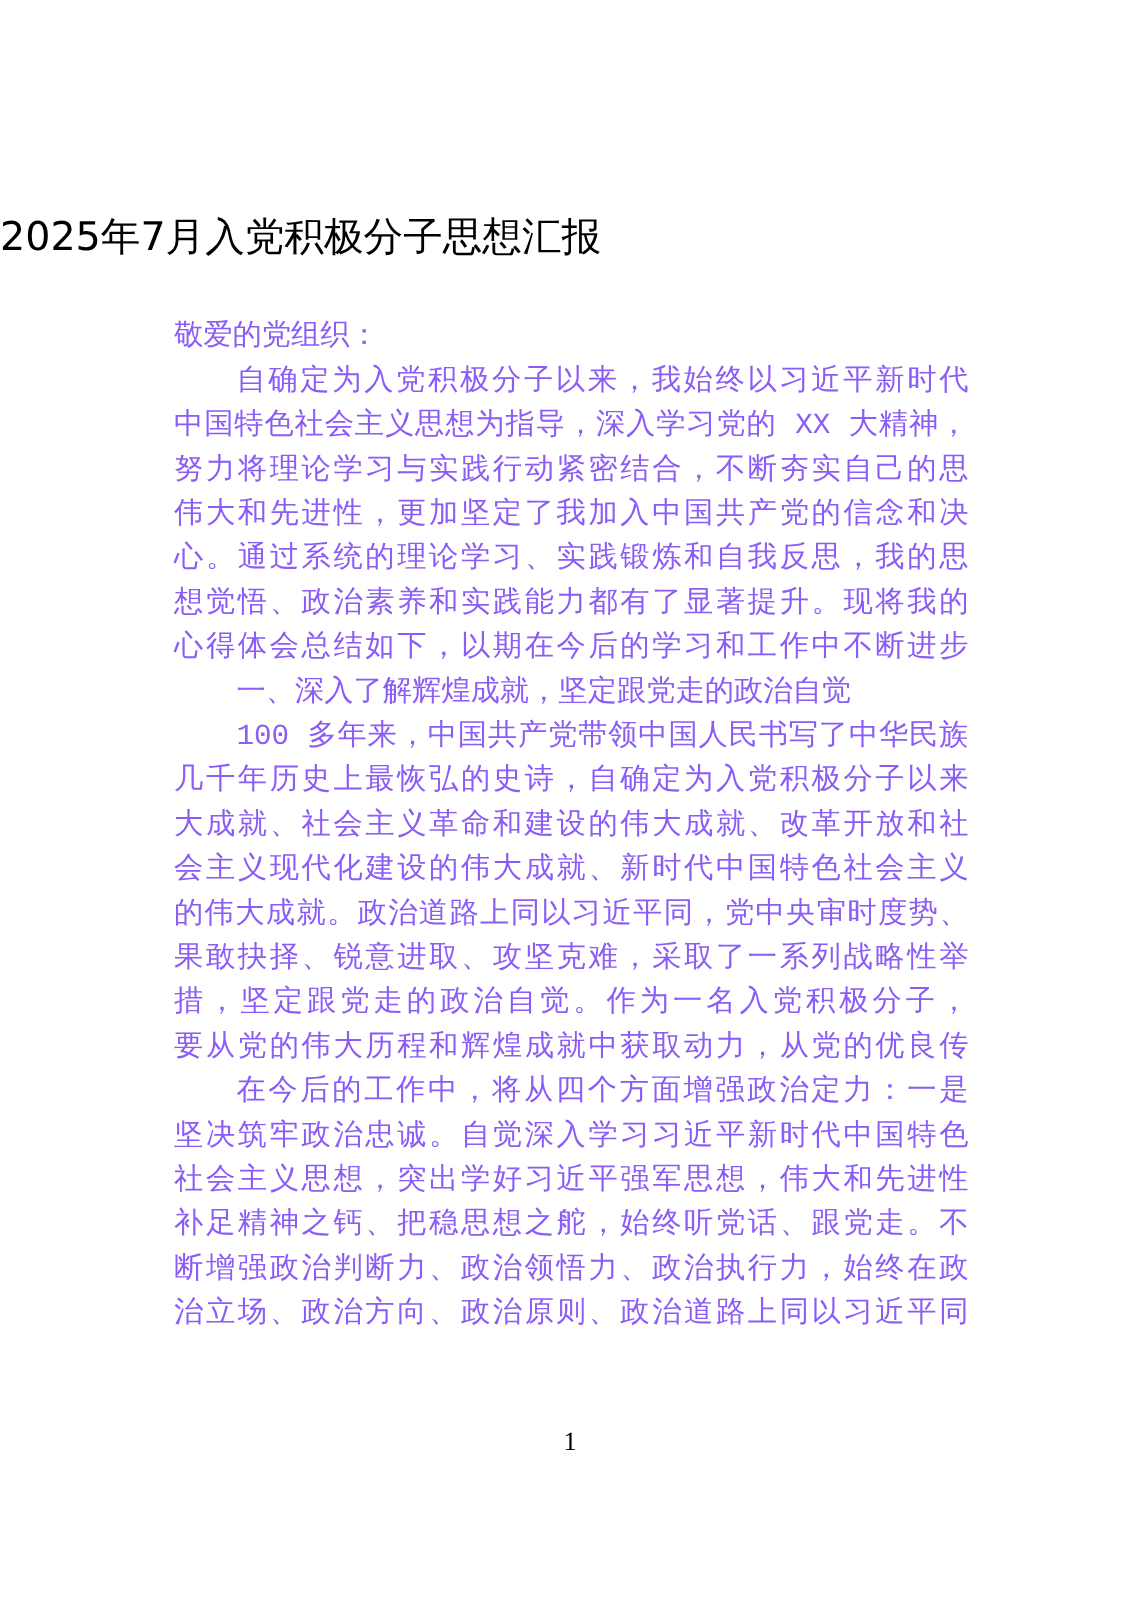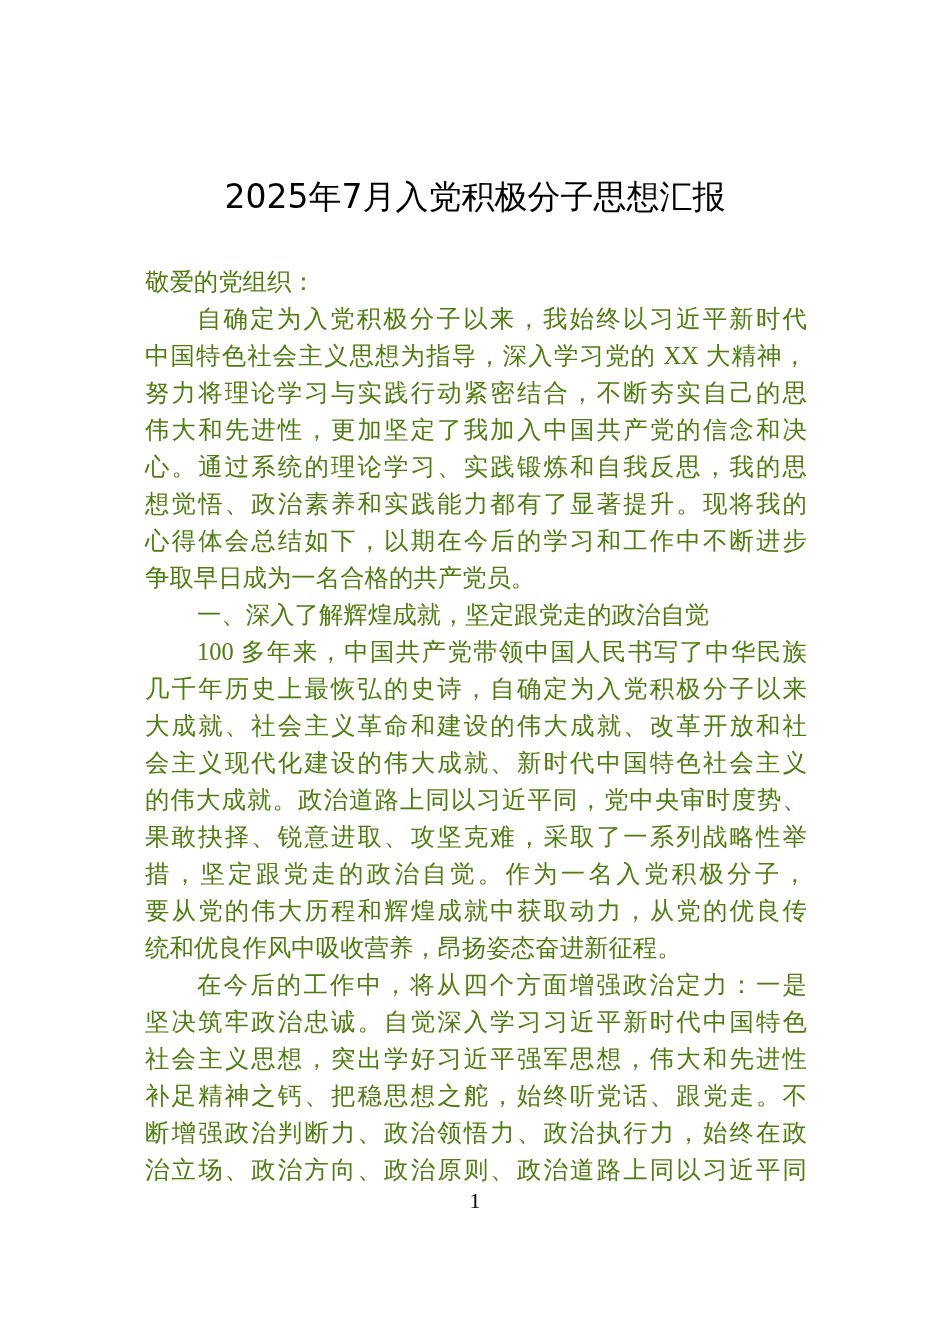--- a/index.html
+++ b/index.html
@@ -2,29 +2,28 @@
 <html><head>
 <meta charset="utf-8">
 <style>
   html, body { margin: 0; padding: 0; background: #ffffff; }
   body { width: 950px; height: 1344px; position: relative; overflow: hidden; }
   .page {
     position: absolute; left: 0; top: 0; width: 950px; height: 1344px; background: #fff;
   }
   .title {
     position: absolute; top: 172px; left: 0; width: 950px;
-    text-align: center;
     font-family: "DejaVu Sans", sans-serif;
     font-size: 33px; color: #000; letter-spacing: 0px;
     line-height: 50px;
   }
   .body {
     position: absolute; left: 145px; top: 263px; width: 662px;
-    font-family: Liberation Serif, serif;
-    font-size: 24.4px; color: #4d7c0f;
+    font-family: Liberation Mono, monospace;
+    font-size: 24.4px; color: #8b5cf6;
     line-height: 37px;
   }
   .line { white-space: nowrap; height: 37px; text-align: justify; text-align-last: justify; }
   .line.last { text-align-last: left; }
   .indent { padding-left: 52px; }
   .pagenum {
     position: absolute; top: 1188px; left: 0; width: 950px; text-align: center;
     font-family: "Liberation Serif", serif; font-size: 22px; color: #000;
   }
 </style>
@@ -38,37 +37,35 @@
     <div class="line last">敬爱的党组织：</div>
 
     <div>
       <div class="line indent">自确定为入党积极分子以来，我始终以习近平新时代</div>
       <div class="line">中国特色社会主义思想为指导，深入学习党的 XX 大精神，</div>
       <div class="line">努力将理论学习与实践行动紧密结合，不断夯实自己的思</div>
       <div class="line">伟大和先进性，更加坚定了我加入中国共产党的信念和决</div>
       <div class="line">心。通过系统的理论学习、实践锻炼和自我反思，我的思</div>
       <div class="line">想觉悟、政治素养和实践能力都有了显著提升。现将我的</div>
       <div class="line">心得体会总结如下，以期在今后的学习和工作中不断进步</div>
-      <div class="line last">争取早日成为一名合格的共产党员。</div>
     </div>
 
     <div>
       <div class="line indent last">一、深入了解辉煌成就，坚定跟党走的政治自觉</div>
     </div>
 
     <div>
       <div class="line indent">100 多年来，中国共产党带领中国人民书写了中华民族</div>
       <div class="line">几千年历史上最恢弘的史诗，自确定为入党积极分子以来</div>
       <div class="line">大成就、社会主义革命和建设的伟大成就、改革开放和社</div>
       <div class="line">会主义现代化建设的伟大成就、新时代中国特色社会主义</div>
       <div class="line">的伟大成就。政治道路上同以习近平同，党中央审时度势、</div>
       <div class="line">果敢抉择、锐意进取、攻坚克难，采取了一系列战略性举</div>
       <div class="line">措，坚定跟党走的政治自觉。作为一名入党积极分子，</div>
       <div class="line">要从党的伟大历程和辉煌成就中获取动力，从党的优良传</div>
-      <div class="line last">统和优良作风中吸收营养，昂扬姿态奋进新征程。</div>
     </div>
 
     <div>
       <div class="line indent">在今后的工作中，将从四个方面增强政治定力：一是</div>
       <div class="line">坚决筑牢政治忠诚。自觉深入学习习近平新时代中国特色</div>
       <div class="line">社会主义思想，突出学好习近平强军思想，伟大和先进性</div>
       <div class="line">补足精神之钙、把稳思想之舵，始终听党话、跟党走。不</div>
       <div class="line">断增强政治判断力、政治领悟力、政治执行力，始终在政</div>
       <div class="line">治立场、政治方向、政治原则、政治道路上同以习近平同</div>
     </div>

